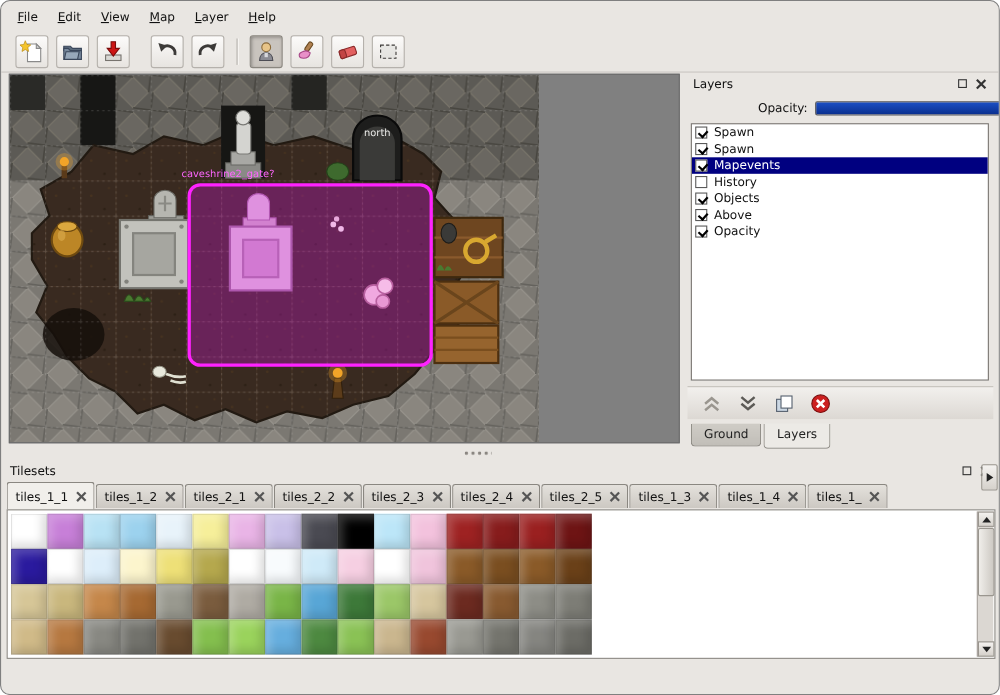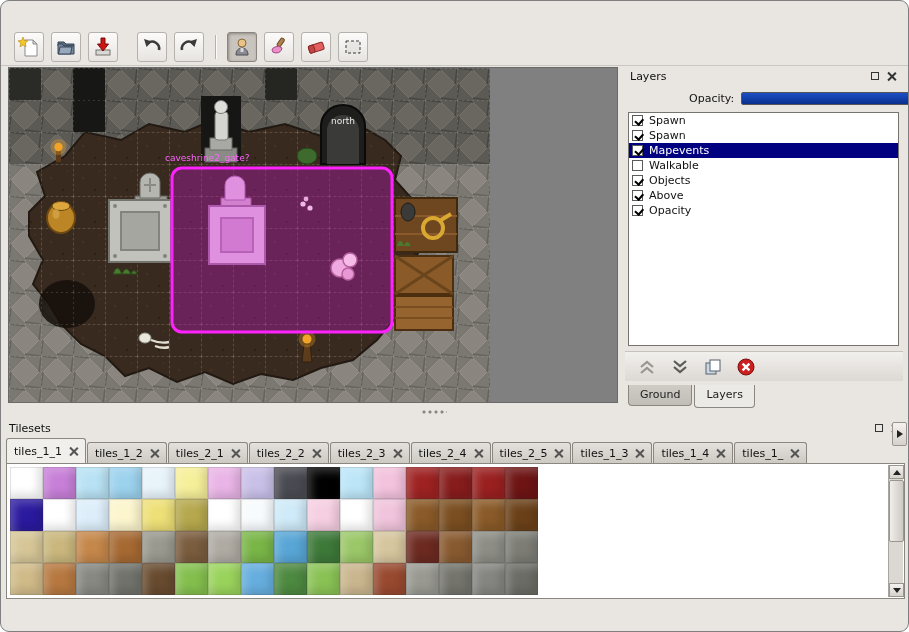--- a/index.html
+++ b/index.html
@@ -56,21 +56,21 @@
   .ptabs{position:absolute;left:3px;top:318px;height:24px;display:flex;align-items:flex-start;}
   .ptab{padding:3px 11px 4px;border:1px solid #8a8781;border-top:none;background:linear-gradient(#cfccc6,#c1beb8);
     border-radius:0 0 4px 4px;margin-right:2px;color:#222;}
   .ptab.active{background:#eceae6;padding-bottom:6px;}
   
   .splitter{position:absolute;left:0;top:402px;width:100%;height:16px;}
   .grip{position:absolute;left:420px;top:6px;width:26px;height:6px;
     background:radial-gradient(circle at 3px 3px,#8a8681 1.3px,transparent 1.8px);background-size:6px 6px;}
   
   .tilesets-panel{position:absolute;left:3px;top:418px;width:903px;height:184px;}
-  .ts-tabbar{position:absolute;left:2px;top:18px;width:899px;height:27px;display:flex;align-items:flex-end;
+  .ts-tabbar{position:absolute;left:2px;top:18px;width:899px;height:27px;display:flex;align-items:center;
     overflow:hidden;padding-right:16px;}
   .ts-tab{display:flex;align-items:center;height:22px;padding:0 7px;margin-right:1px;white-space:nowrap;
     border:1px solid #8a8781;border-bottom:none;border-radius:3px 3px 0 0;
     background:linear-gradient(#e4e1dc,#ccc8c2);}
   .ts-tab.active{height:26px;background:#f1efeb;}
   .tab-close{position:relative;width:9px;height:9px;margin-left:7px;}
   .tab-close::before,.tab-close::after{content:"";position:absolute;left:4px;top:-1px;width:1.5px;height:11px;background:#555;}
   .tab-close::before{transform:rotate(45deg);}
   .tab-close::after{transform:rotate(-45deg);}
   .ts-scroll-right{position:absolute;right:0;top:3px;width:15px;height:24px;border:1px solid #9a968f;border-radius:2px;
@@ -91,20 +91,28 @@
   .statusbar{position:absolute;left:0;top:602px;width:100%;height:30px;border-top:1px solid #cac6c1;margin-top:40px;}
   .zoom-label{position:absolute;right:28px;top:8px;}
   .resize-grip{position:absolute;right:6px;bottom:6px;width:14px;height:14px;
     background:repeating-linear-gradient(135deg,transparent 0 3px,#a8a49e 3px 5px);}
 </style>
 </head>
 <body>
 
 <div class="window">
 
+  <div class="menubar">
+      <div class="menu-item">File</div>
+      <div class="menu-item">Edit</div>
+      <div class="menu-item">View</div>
+      <div class="menu-item">Map</div>
+      <div class="menu-item">Layer</div>
+      <div class="menu-item">Help</div>
+    </div>
 
   <div class="toolbar">
     <div class="tbtn">
       <svg width="22" height="22">
         <path d="M7 4 h8 l4 4 v12 h-12 z" fill="#ffffff" stroke="#8a8a8a"></path>
         <path d="M15 4 l4 4 h-4 z" fill="#d8d8d8" stroke="#8a8a8a"></path>
         <polygon points="5,1 6.4,4.4 10,4.8 7.3,7.2 8,10.8 5,9 2,10.8 2.7,7.2 0,4.8 3.6,4.4" fill="#f4c42c" stroke="#b88a10" stroke-width="0.6"></polygon>
       </svg>
     </div>
     <div class="tbtn">
@@ -330,21 +338,21 @@
         <div class="layer-row">
           <span class="checkbox checked"></span>
           <span>Spawn</span>
         </div>
         <div class="layer-row selected">
           <span class="checkbox checked"></span>
           <span>Mapevents</span>
         </div>
         <div class="layer-row">
           <span class="checkbox"></span>
-          <span>Walkable</span>
+          <span>History</span>
         </div>
         <div class="layer-row">
           <span class="checkbox checked"></span>
           <span>Objects</span>
         </div>
         <div class="layer-row">
           <span class="checkbox checked"></span>
           <span>Above</span>
         </div>
         <div class="layer-row">

